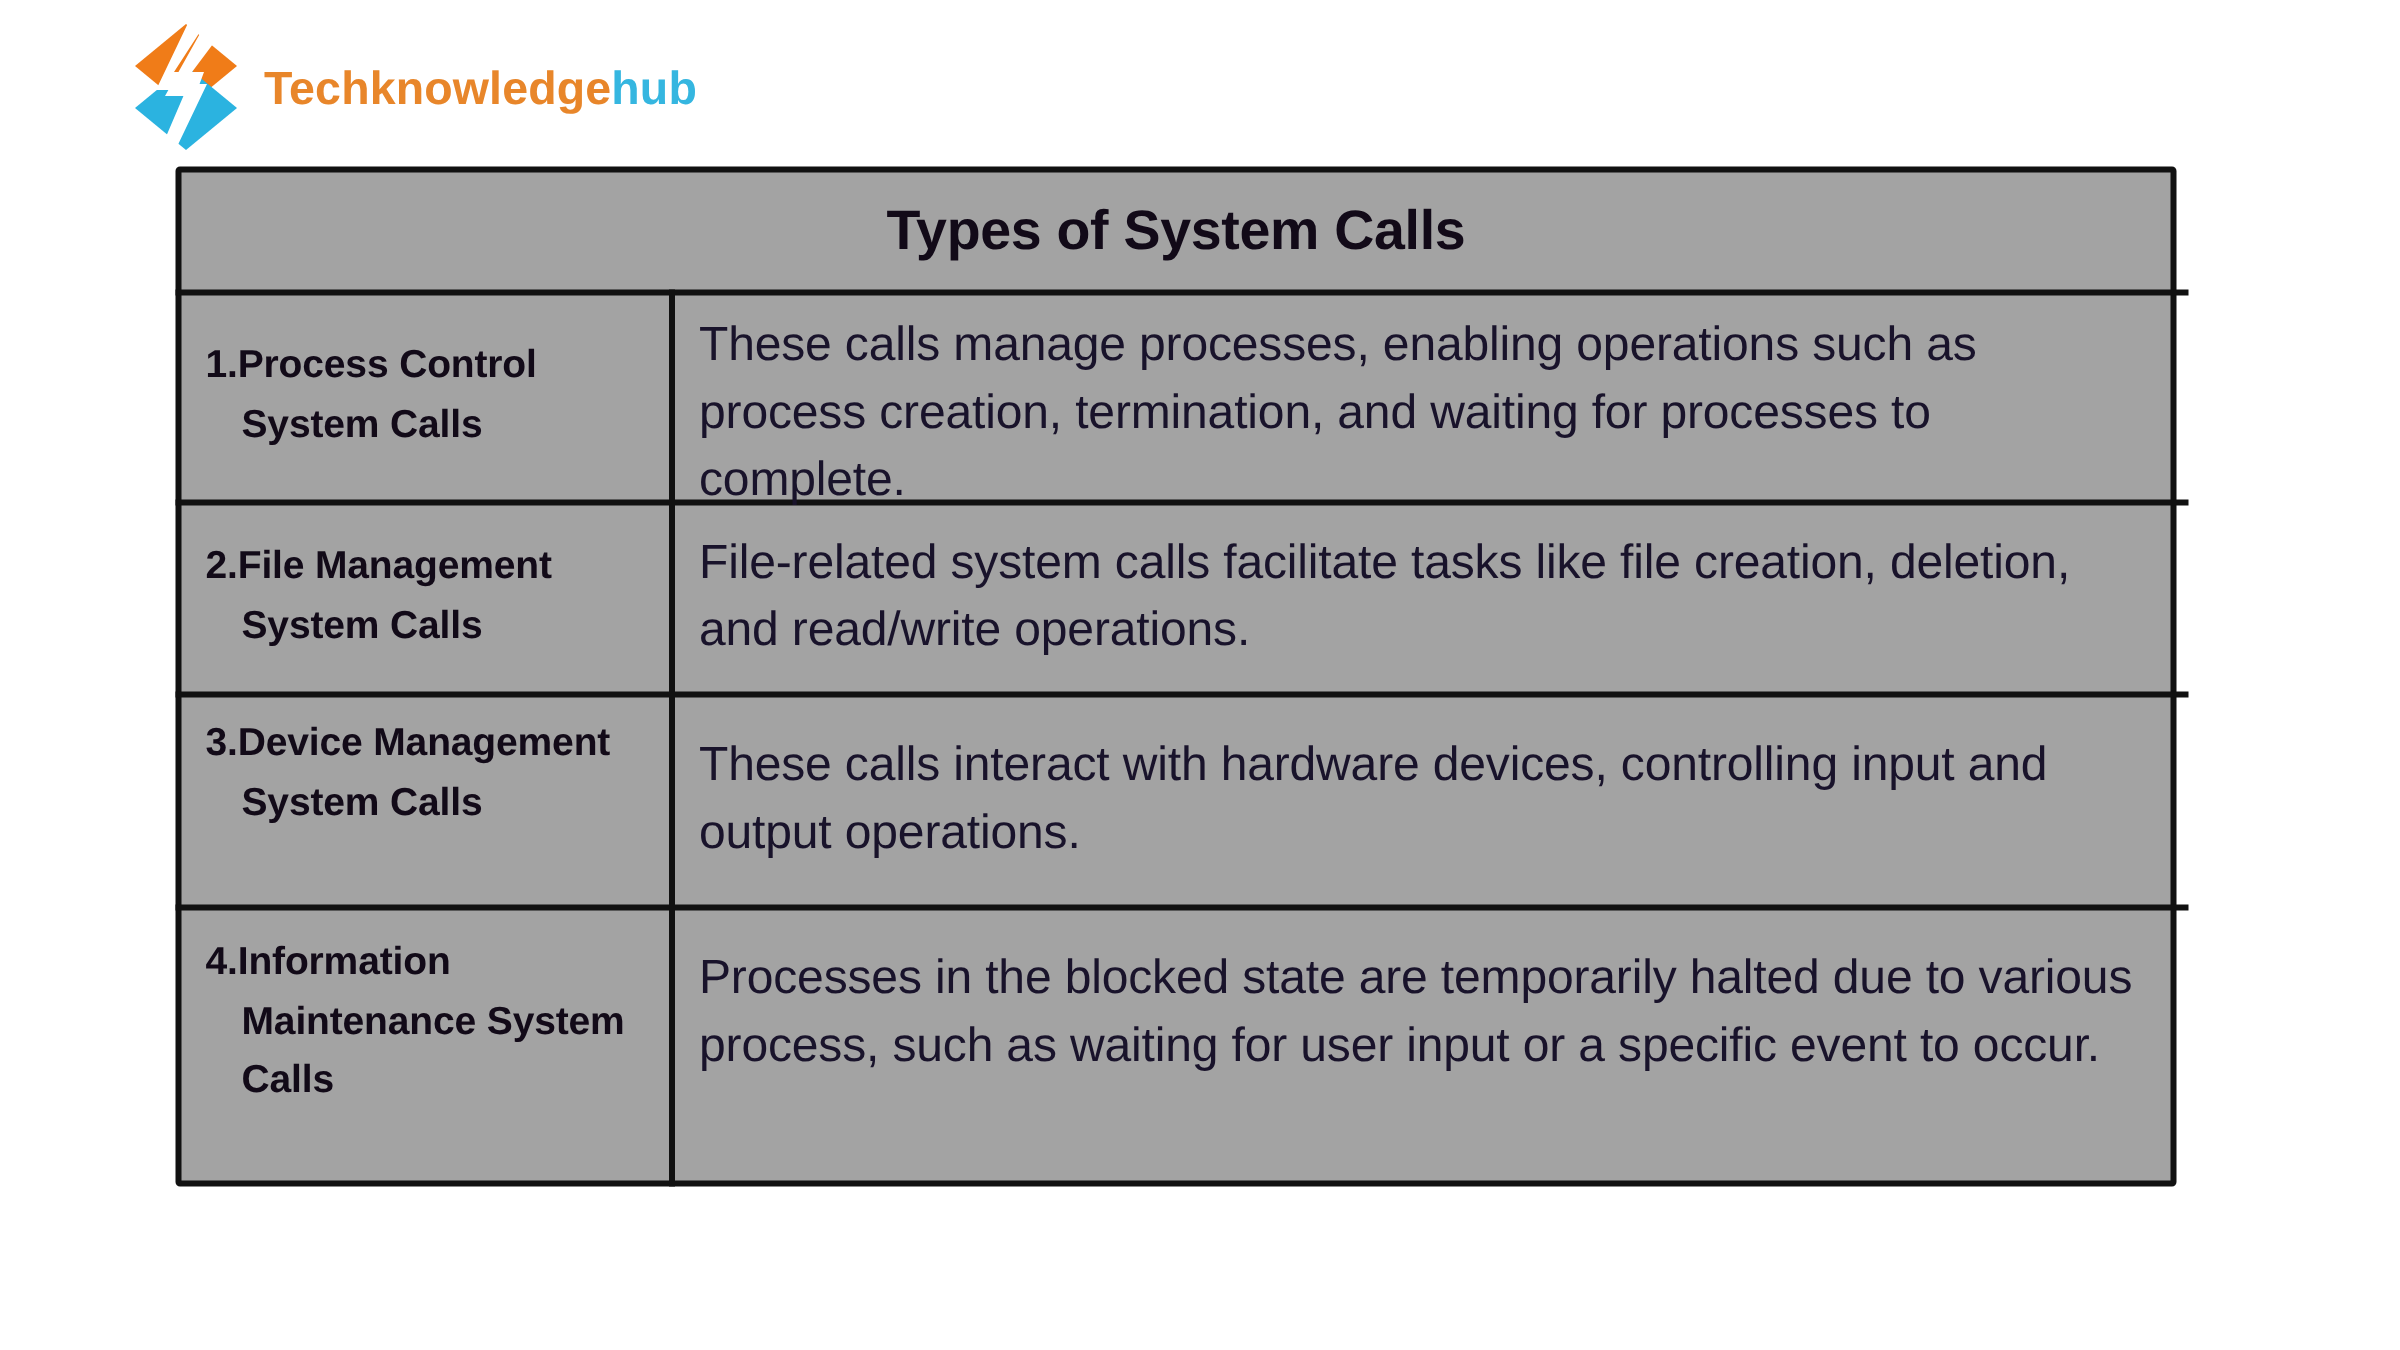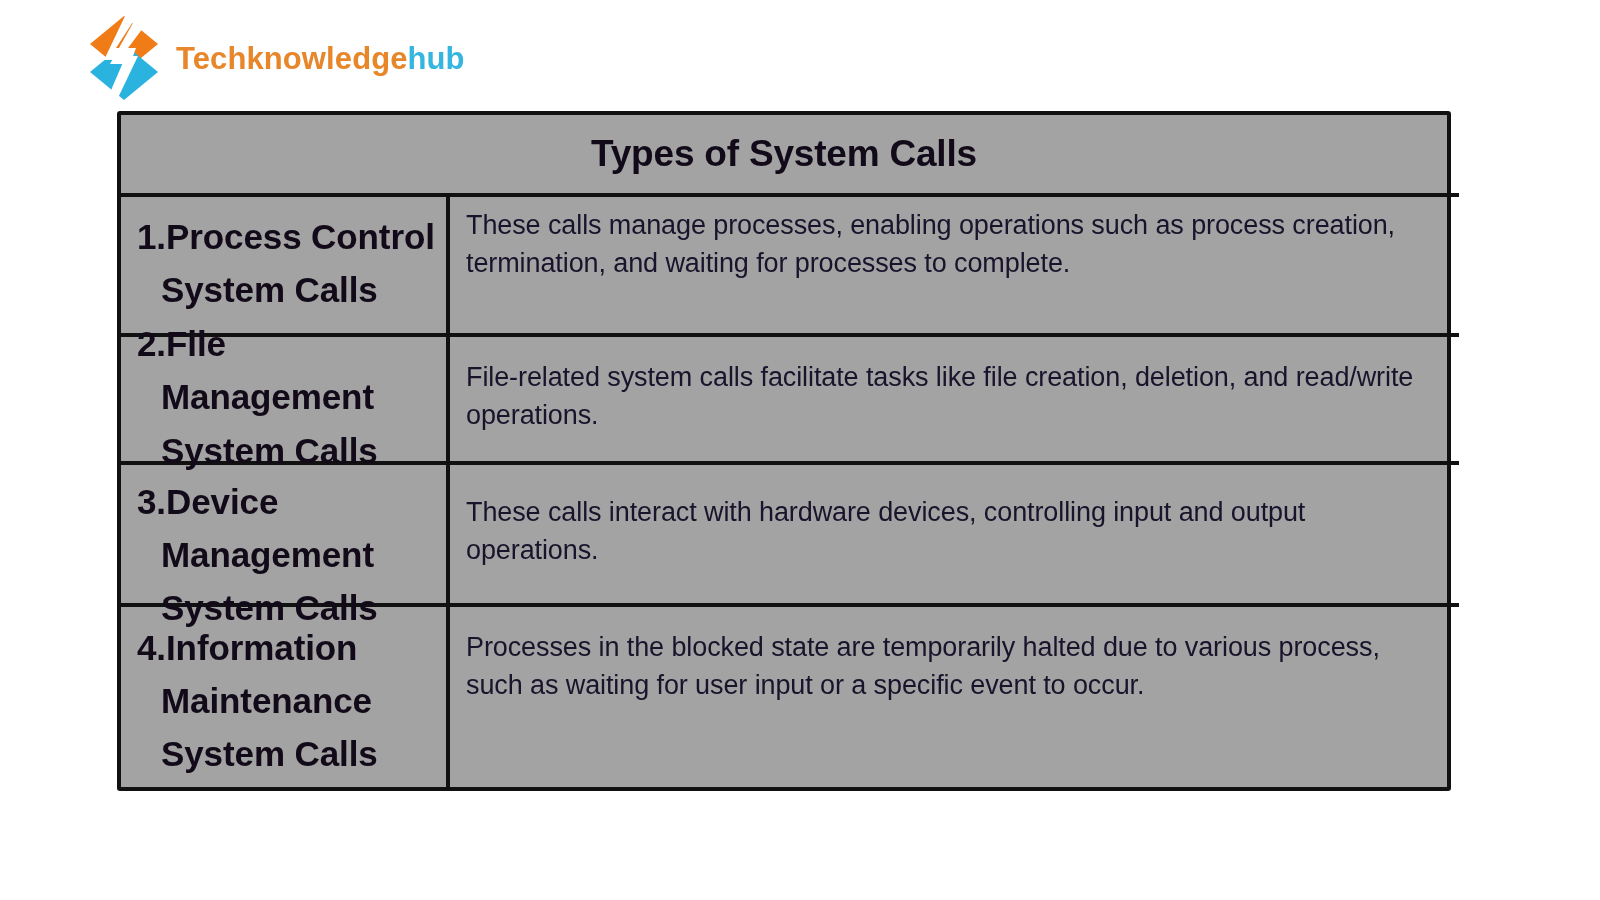--- a/index.html
+++ b/index.html
@@ -116,42 +116,42 @@
 
   .cell-label {
     width: 325px;
     flex: 0 0 325px;
     box-sizing: border-box;
     padding: 0 8px 0 16px;
     display: flex;
     align-items: center;
   }
   .label-text {
-    font-size: 35px;
+    font-size: 26px;
     font-weight: bold;
     color: #120a18;
     line-height: 1.52;
     padding-left: 24px;
     text-indent: -24px;
     letter-spacing: -0.1px;
   }
   .row.r3 .cell-label,
   .row.r4 .cell-label { align-items: flex-start; }
   .row.r3 .label-text { padding-top: 14px; }
   .row.r4 .label-text { padding-top: 18px; }
 
   .cell-desc {
     flex: 1 1 auto;
     box-sizing: border-box;
     padding: 0 22px 0 20px;
     display: flex;
     align-items: center;
   }
   .desc-text {
-    font-size: 27px;
+    font-size: 32px;
     font-weight: normal;
     color: #19132b;
     line-height: 1.40;
     letter-spacing: -0.1px;
   }
   .row.r1 .cell-desc { align-items: flex-start; padding-top: 14px; }
   .row.r4 .cell-desc { align-items: flex-start; padding-top: 26px; }
 </style>
 </head>
 <body>

